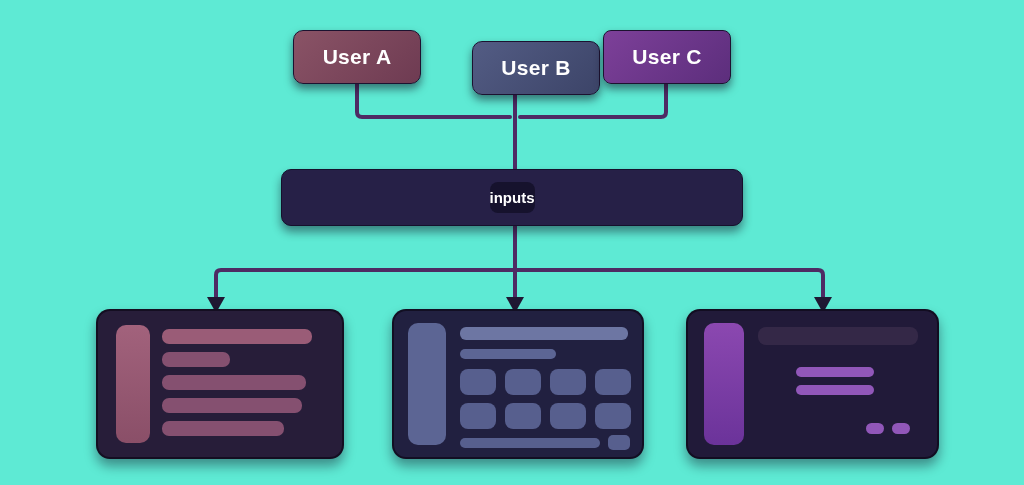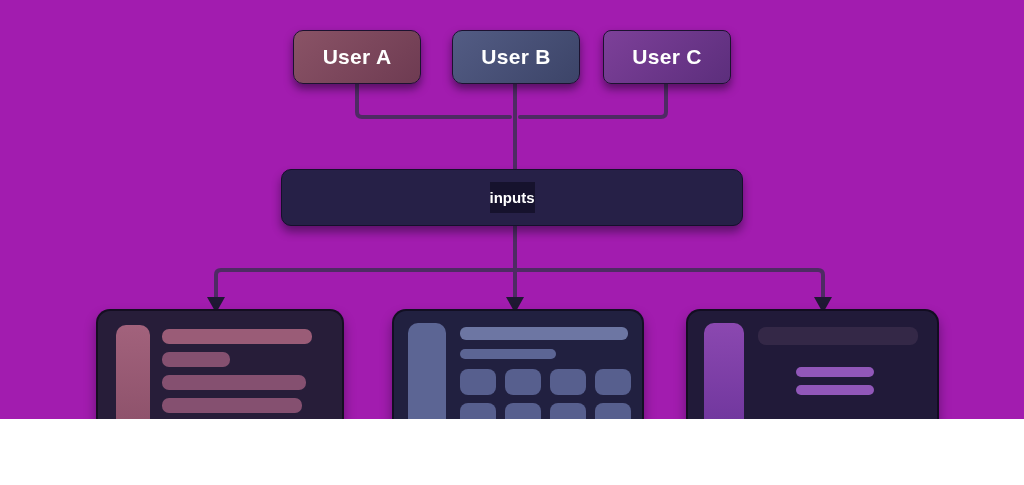--- a/index.html
+++ b/index.html
@@ -1,44 +1,44 @@
 <!DOCTYPE html>
 <html><head>
 <meta charset="utf-8">
 <style>
   html,body{margin:0;padding:0;background:#ffffff;}
   .canvas{
-    position:relative;width:1024px;height:419px;background:#a21caf;
+    position:relative;width:1024px;height:485px;background:#5eead4;
     font-family:"Liberation Sans", sans-serif;overflow:hidden;
   }
   svg.wires{position:absolute;left:0;top:0;pointer-events:none;}
 
   
   .user-box{
     position:absolute;top:30px;width:126px;height:52px;border-radius:10px;
     display:flex;align-items:center;justify-content:center;
     color:#fff;font-weight:700;font-size:21px;letter-spacing:.3px;
     border:1px solid #1c1230;
     box-shadow:0 5px 9px rgba(12,6,24,.5);
     z-index:3;
   }
   .user-a{left:293px;background:linear-gradient(135deg,#8a5366,#6e3b52);}
-  .user-b{left:452px;background:linear-gradient(135deg,#535c84,#3c4468);}
+  .user-b{left:472px;background:linear-gradient(135deg,#535c84,#3c4468);margin-top:11px;}
   .user-c{left:603px;background:linear-gradient(135deg,#7d4099,#5c2e7c);border-radius:8px;}
 
   
   .tag-bar{
     position:absolute;left:281px;top:169px;width:460px;height:55px;
     background:#262047;border-radius:10px;border:1px solid #15102c;
     box-shadow:0 6px 10px rgba(12,6,24,.45);
     display:flex;align-items:center;justify-content:center;gap:10px;
     z-index:3;
   }
   .tag-pill{
-    background:#16122d;border-radius:0;padding:7px 0;
+    background:#16122d;border-radius:8px;padding:7px 0;
     color:#fff;font-weight:700;font-size:15px;white-space:nowrap;
   }
 
   
   .card{
     position:absolute;top:309px;height:146px;border-radius:14px;
     border:2px solid rgba(10,6,20,.65);
     box-shadow:0 7px 12px rgba(12,6,24,.4);
     z-index:3;
   }

